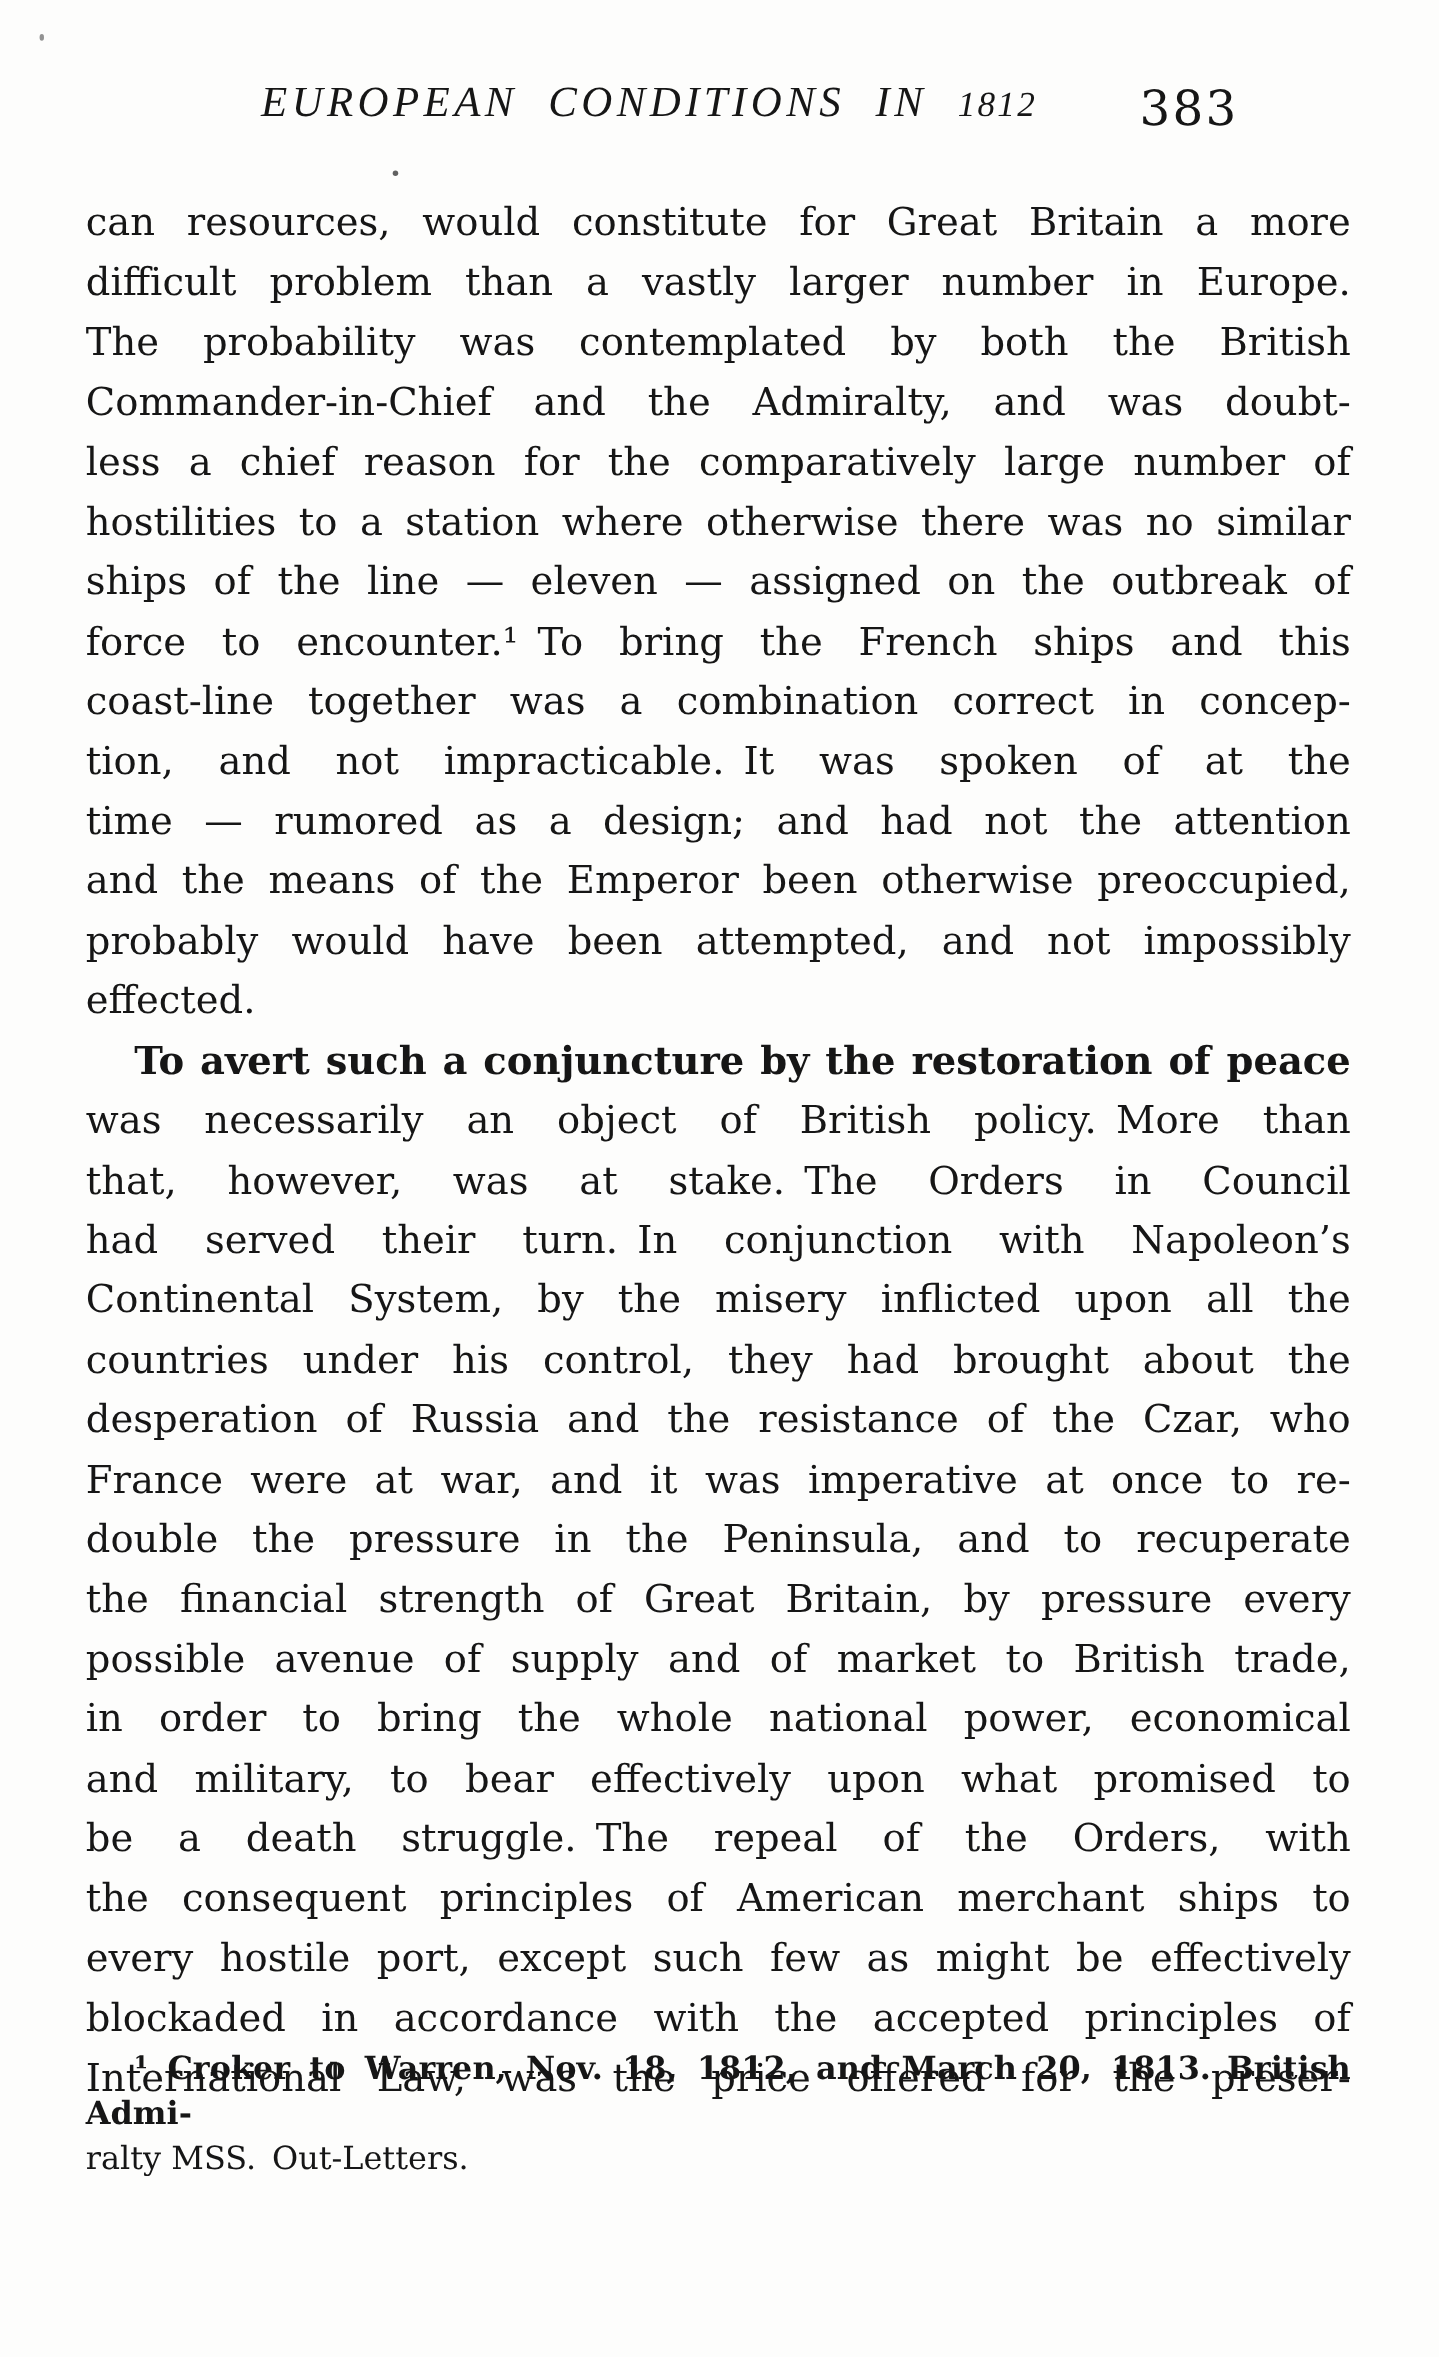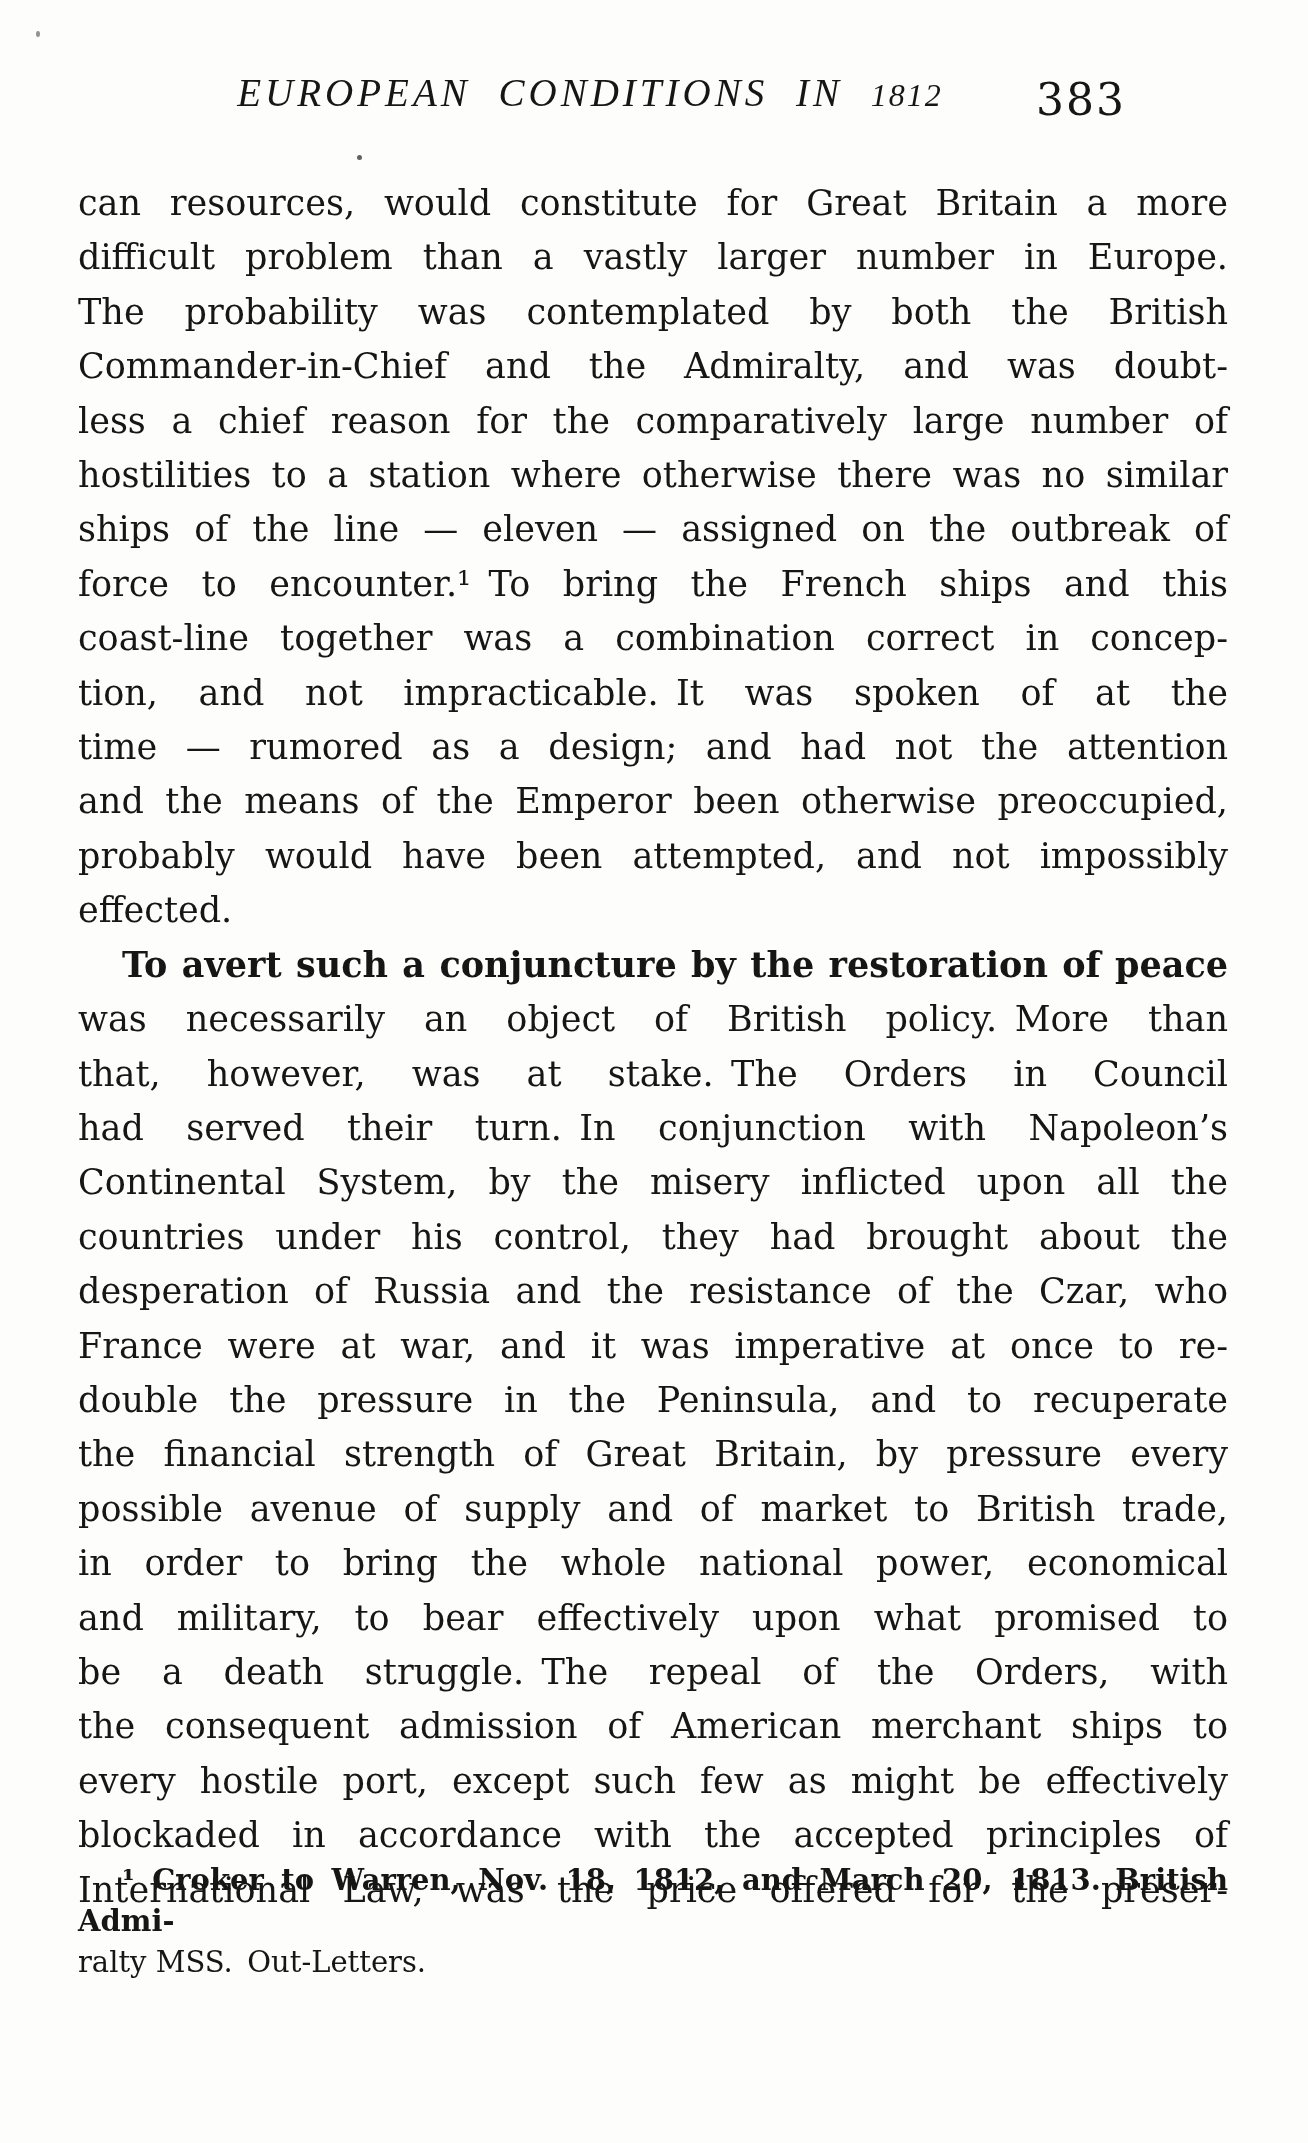--- a/index.html
+++ b/index.html
@@ -127,21 +127,21 @@
     <div class="l">Continental System, by the misery inflicted upon all the</div>
     <div class="l">countries under his control, they had brought about the</div>
     <div class="l">desperation of Russia and the resistance of the Czar, who</div>
     <div class="l">France were at war, and it was imperative at once to re-</div>
     <div class="l">double the pressure in the Peninsula, and to recuperate</div>
     <div class="l">the financial strength of Great Britain, by pressure every</div>
     <div class="l">possible avenue of supply and of market to British trade,</div>
     <div class="l">in order to bring the whole national power, economical</div>
     <div class="l">and military, to bear effectively upon what promised to</div>
     <div class="l">be a death struggle. The repeal of the Orders, with</div>
-    <div class="l">the consequent admission of American merchant ships to</div>
+    <div class="l">the consequent principles of American merchant ships to</div>
     <div class="l">every hostile port, except such few as might be effectively</div>
     <div class="l">blockaded in accordance with the accepted principles of</div>
     <div class="l">International Law, was the price offered for the preser-</div>
   </div>
 
   <div class="footnote">
     <div class="l first-indent">¹ Croker to Warren, Nov. 18, 1812, and March 20, 1813. British Admi-</div>
     <div class="l para-end">ralty MSS. Out-Letters.</div>
   </div>
 

